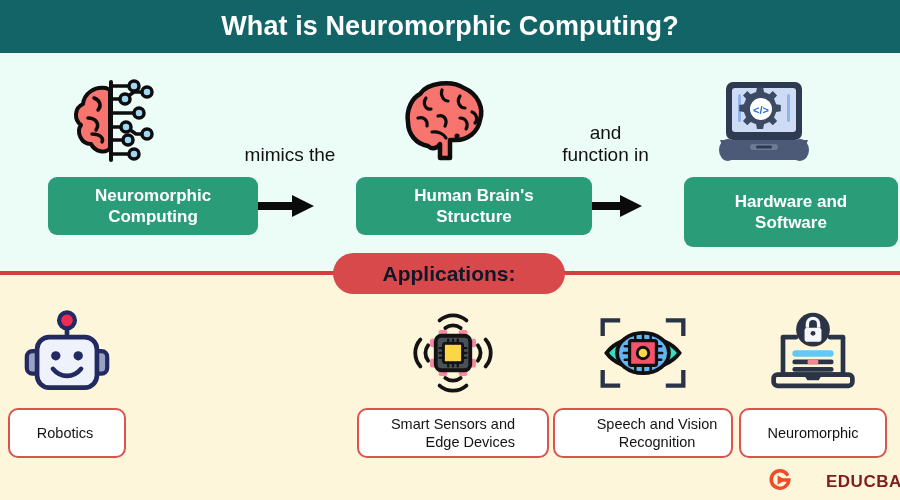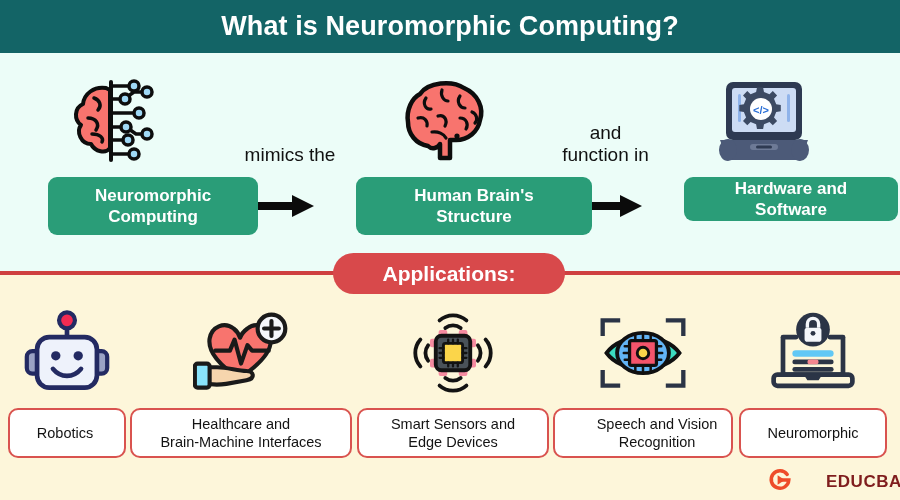--- a/index.html
+++ b/index.html
@@ -71,21 +71,21 @@
     display: flex;
     align-items: center;
     justify-content: center;
     text-align: center;
     box-sizing: border-box;
     padding: 4px 8px;
     margin-left: 24px;
   }
   #pill-0 { left: 24px;  top: 177px; width: 210px; height: 58px; }
   #pill-1 { left: 332px; top: 177px; width: 236px; height: 58px; padding-left: 8px; }
-  #pill-2 { left: 660px; top: 177px; width: 214px; height: 44px; }
+  #pill-2 { left: 660px; top: 177px; width: 214px; height: 70px; }
 
   
   .connector-label {
     position: absolute;
     color: #111111;
     font-size: 19px;
     line-height: 22px;
     text-align: center;
     white-space: pre-line;
   }
@@ -103,21 +103,21 @@
   
   .apps-badge {
     position: absolute;
     left: 333px; top: 253px;
     width: 232px; height: 41px;
     background: #d8494b;
     border-radius: 21px;
     display: flex;
     align-items: center;
     justify-content: center;
-    color: #ffffff;
+    color: #0f172a;
     font-size: 21px;
     font-weight: bold;
     z-index: 5;
   }
 
   
   .app-item {
     position: absolute;
     top: 305px;
     display: flex;
@@ -145,21 +145,21 @@
     box-sizing: border-box;
     height: 50px;
     padding: 2px 10px;
   }
 
   #app-0 { left: 8px;  width: 118px; }
   #app-0 .app-box { width: 118px; padding-left: 6px; }
   #app-1 { left: 130px; width: 222px; }
   #app-1 .app-box { width: 222px; }
   #app-2 { left: 357px; width: 192px; }
-  #app-2 .app-box { width: 192px; }
+  #app-2 .app-box { width: 192px; text-align: right; }
   #app-3 { left: 553px; width: 180px; }
   #app-3 .app-box { width: 180px; padding-left: 38px; }
   #app-4 { left: 739px; width: 148px; }
   #app-4 .app-box { width: 148px; }
 
   
   .logo {
     position: absolute;
     left: 768px; top: 468px;
     display: flex;
@@ -294,36 +294,20 @@
         <circle cx="35" cy="49" r="5" fill="#232a62"></circle>
         <circle cx="59" cy="49" r="5" fill="#232a62"></circle>
         <path d="M32 63 C40 73 54 73 62 63" fill="none" stroke="#232a62" stroke-width="5" stroke-linecap="round"></path>
       </svg>
     </div>
     <div class="app-box">
       <span style="white-space:pre-line">Robotics</span>
     </div>
   </div>
 
-  <div class="app-item" id="app-1">
-    <div class="app-icon">
-      <svg viewBox="0 0 104 92" width="96" height="85">
-        <path d="M50 74 C26 58 16 44 18 31 C20 18 34 12 44 20 C48 23 50 27 51 30 C52 27 55 23 59 20 C69 12 83 18 84 31 C86 44 74 58 50 74 Z" fill="#f8746e" stroke="#1a1a1a" stroke-width="4.5" stroke-linejoin="round"></path>
-        <path d="M24 44 H40 L45 32 L52 58 L59 38 L64 44 H82" fill="none" stroke="#1a1a1a" stroke-width="4.5" stroke-linecap="round" stroke-linejoin="round"></path>
-        <circle cx="85" cy="20" r="15" fill="#f4f6fa" stroke="#1a1a1a" stroke-width="4.5"></circle>
-        <path d="M85 12 V28 M77 20 H93" stroke="#1a1a1a" stroke-width="4.5" stroke-linecap="round"></path>
-        <path d="M8 62 H26 C38 62 48 66 58 66 C66 66 68 74 58 76 L36 80 C24 82 14 80 8 78 Z" fill="#f6d5ad" stroke="#1a1a1a" stroke-width="4.5" stroke-linejoin="round"></path>
-        <rect x="2" y="58" width="16" height="26" rx="3" fill="#89e3fb" stroke="#1a1a1a" stroke-width="4.5"></rect>
-      </svg>
-    </div>
-    <div class="app-box">
-      <span style="white-space:pre-line">Healthcare and
-Brain-Machine Interfaces</span>
-    </div>
-  </div>
 
   <div class="app-item" id="app-2">
     <div class="app-icon">
       <svg viewBox="0 0 96 96" width="92" height="92">
         <g fill="#f58ba0">
           <rect x="33" y="24" width="9" height="9" rx="2"></rect>
           <rect x="54" y="24" width="9" height="9" rx="2"></rect>
           <rect x="33" y="63" width="9" height="9" rx="2"></rect>
           <rect x="54" y="63" width="9" height="9" rx="2"></rect>
           <rect x="24" y="33" width="9" height="9" rx="2"></rect>

